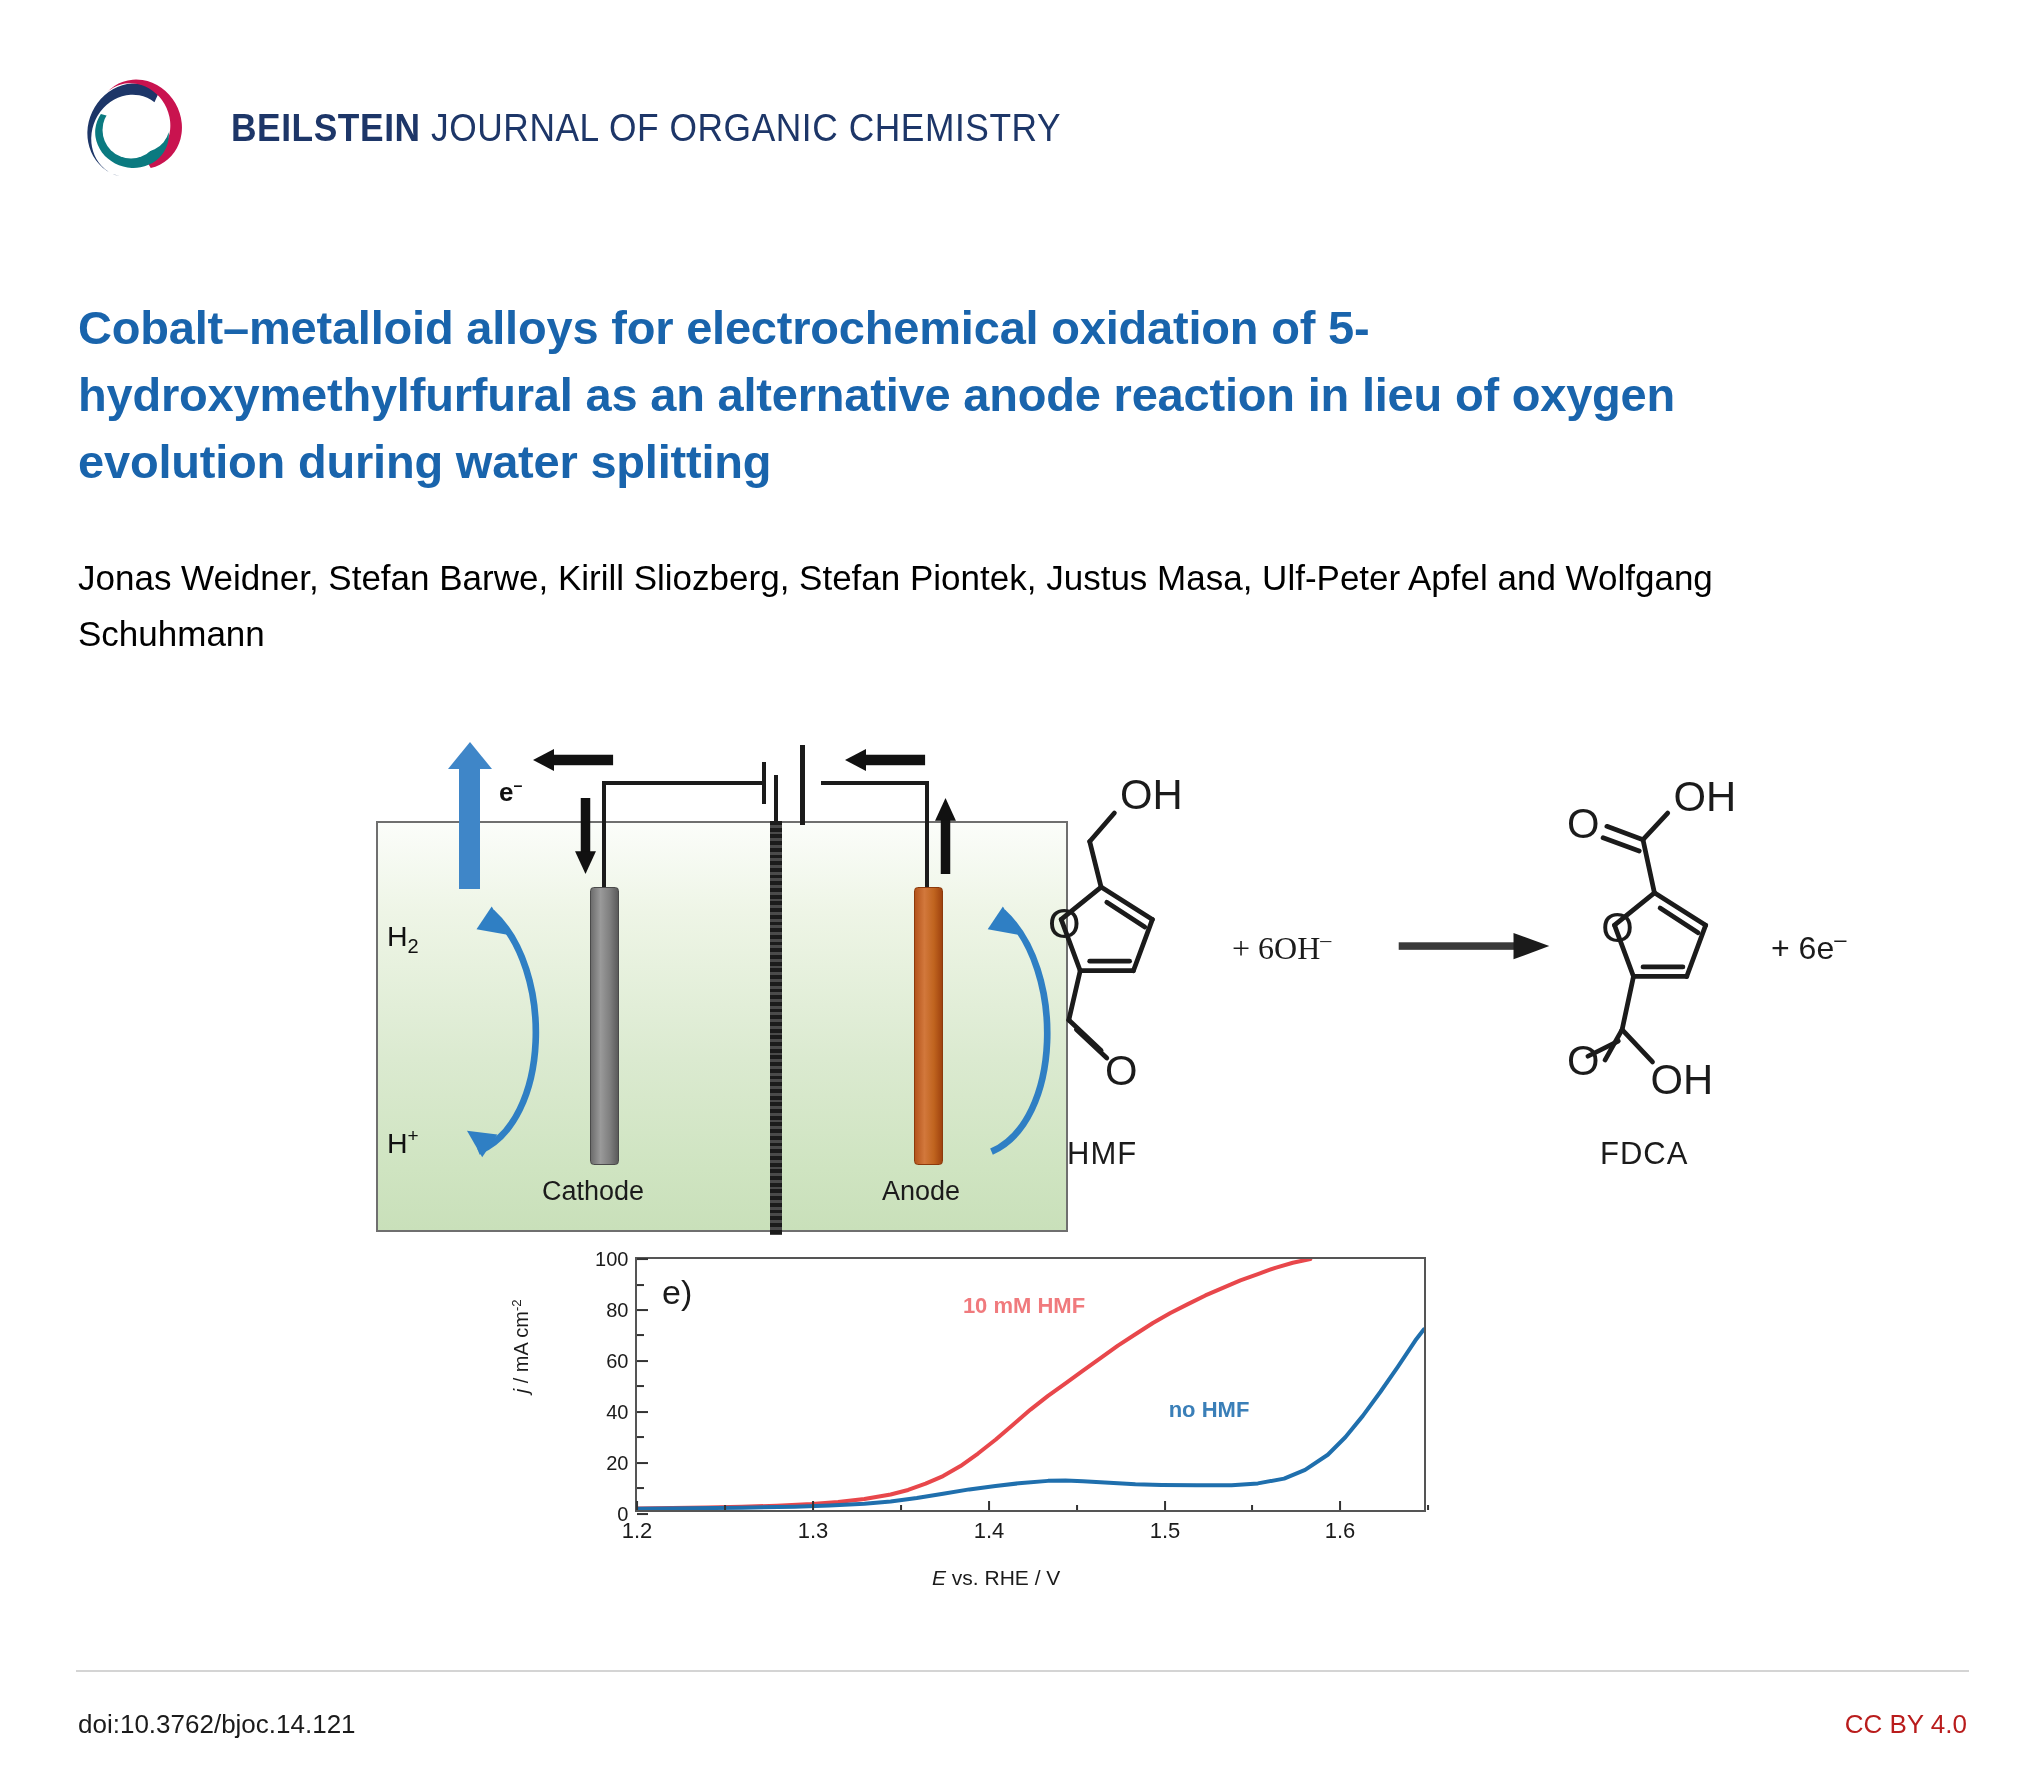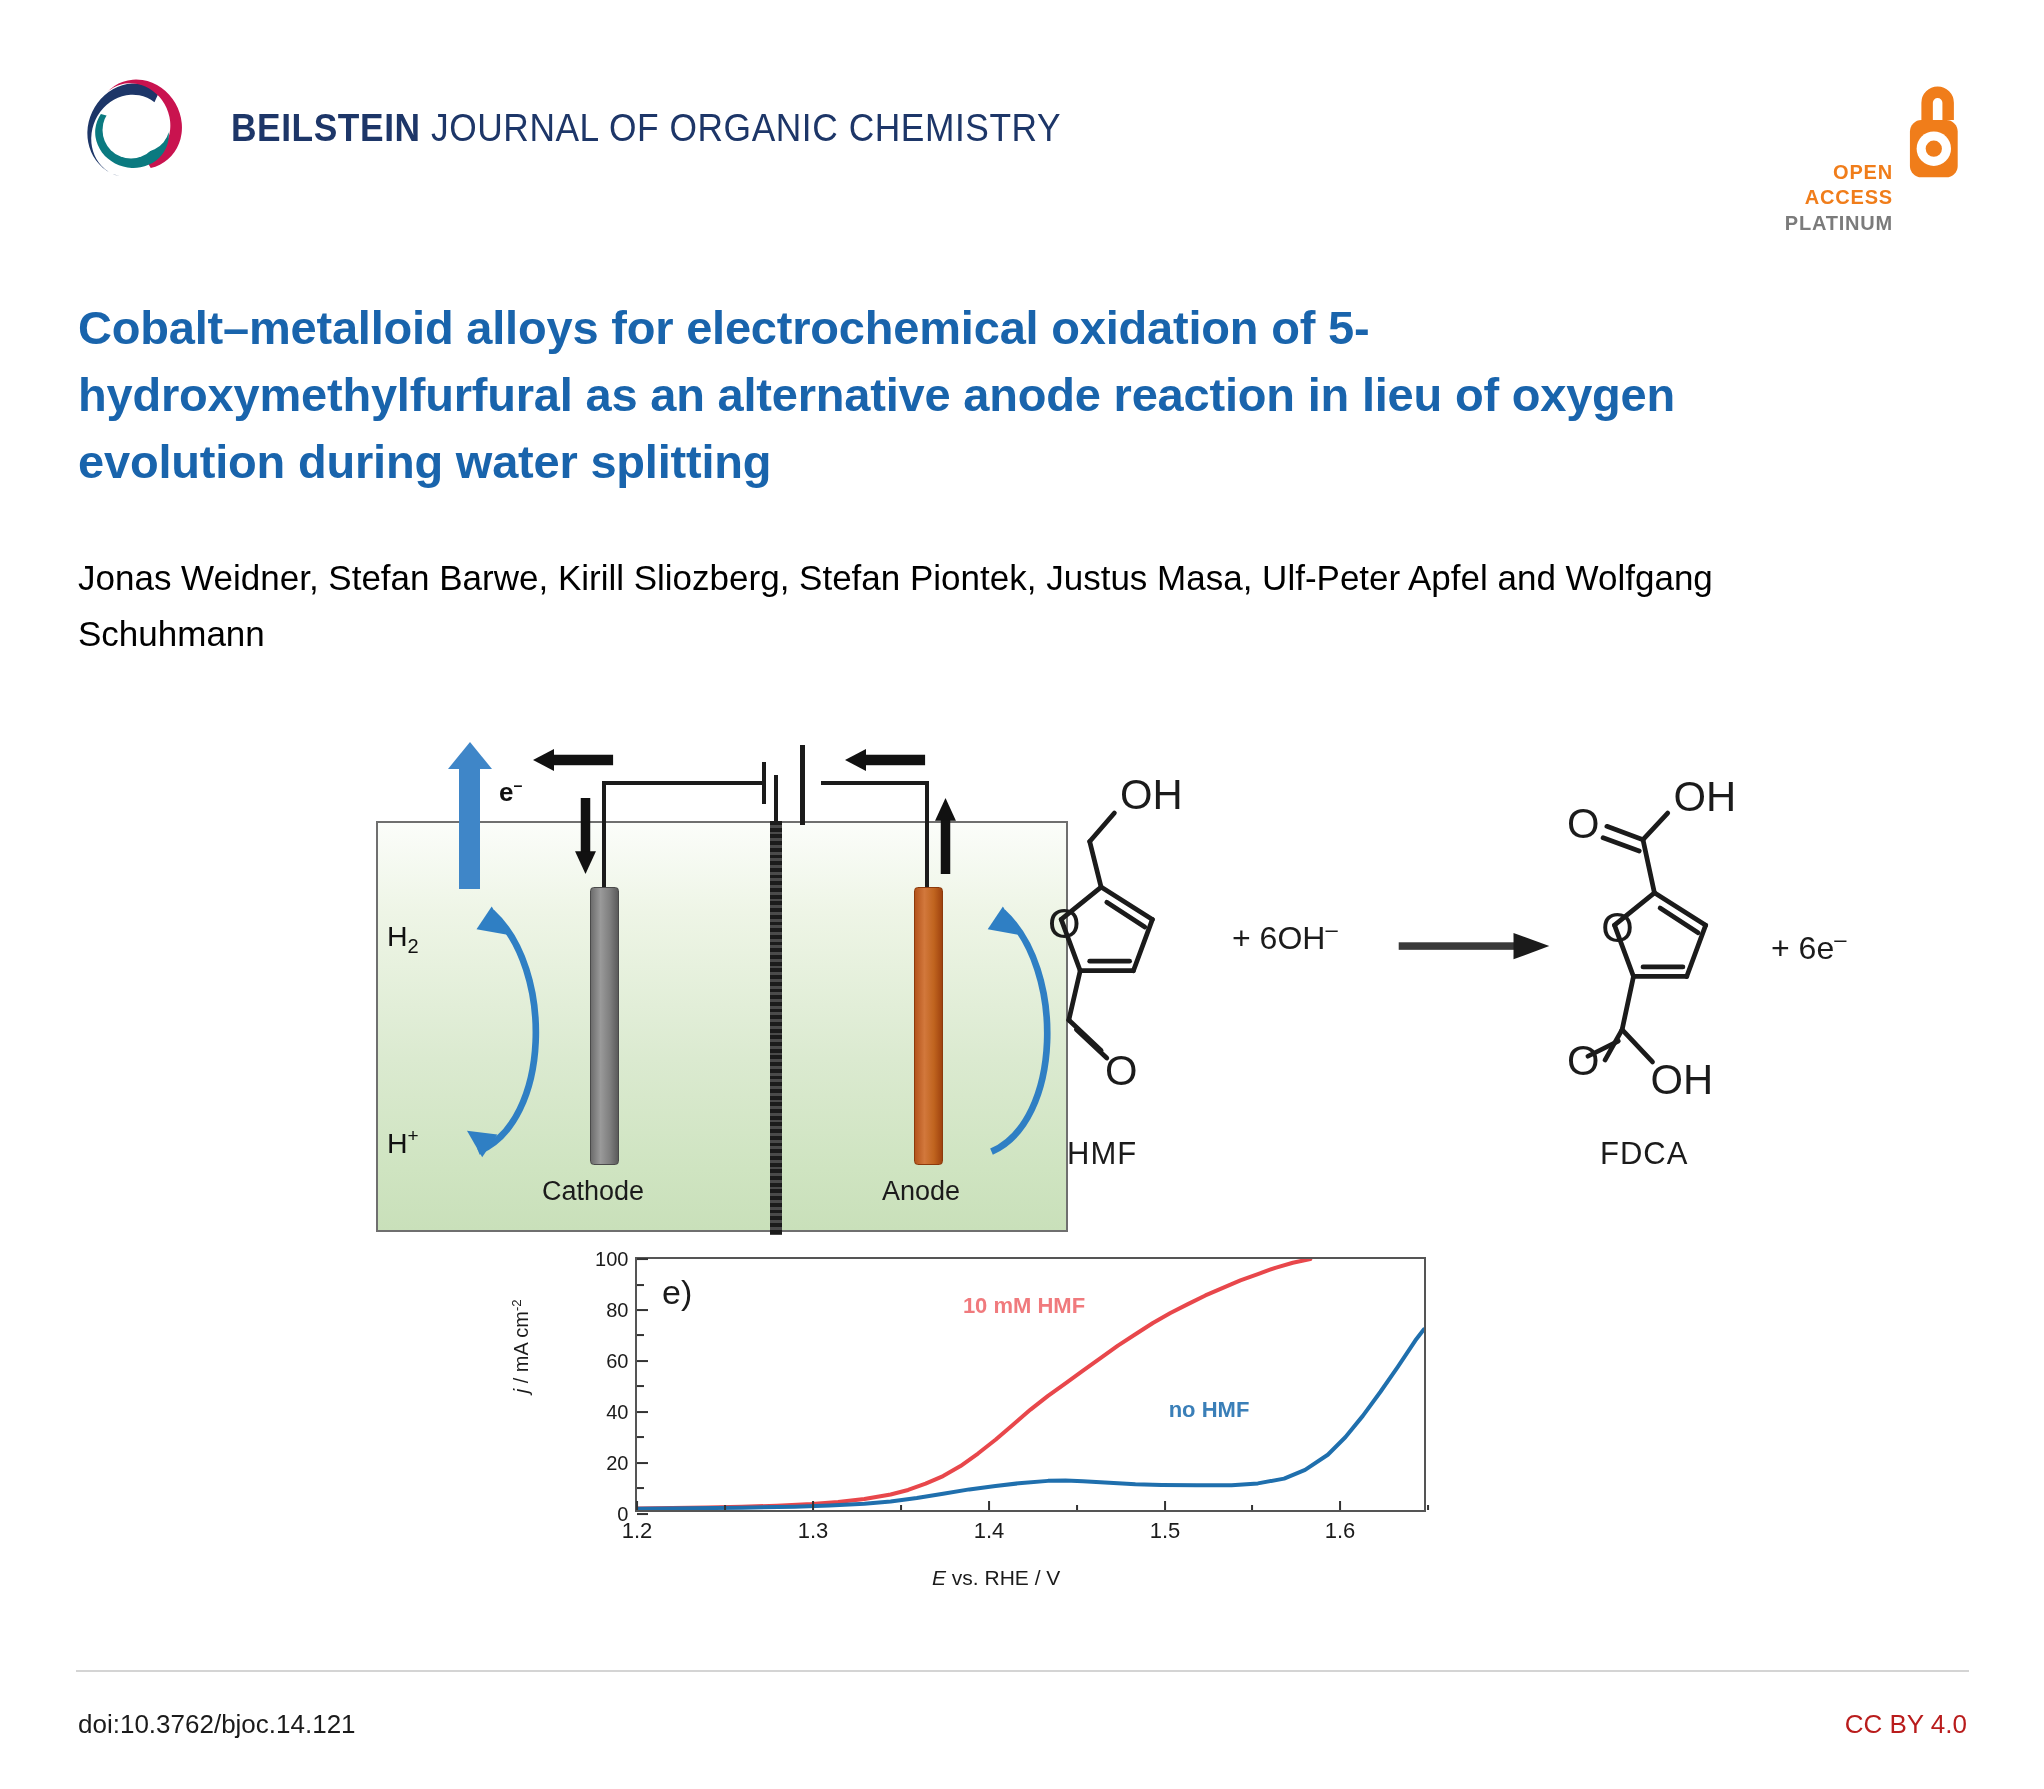--- a/index.html
+++ b/index.html
@@ -301,35 +301,20 @@
       <path d="M62 14 A44 48 0 1 0 62 106 A38 42 0 1 1 62 24 Z" fill="#c9134f" transform="rotate(150 60 59)"></path>
       <path d="M68 24 A36 39 0 1 0 68 98 A30 33 0 1 1 68 32 Z" fill="#0b7a80" transform="rotate(-75 60 59)"></path>
       <circle cx="60" cy="59" r="30" fill="#ffffff"></circle>
     </svg>
   </div>
 
   <div class="journal-title">
     <span class="bold">BEILSTEIN</span><span> JOURNAL OF ORGANIC CHEMISTRY</span>
   </div>
 
-  <div class="oa-badge">
-    <div class="oa-words" style="right:78px;top:82px;">
-      <div class="oa-open">OPEN</div>
-      <div class="oa-access">ACCESS</div>
-      <div class="oa-platinum">PLATINUM</div>
-    </div>
-    <div class="oa-icon" style="right:-1.9px;top:0px;">
-      <svg width="65" height="107" viewBox="0 0 68 112">
-        <path d="M14 44 L14 26 A17 17 0 0 1 48 26 L48 44 L36 44 L36 26 A5 5 0 0 0 26 26 L26 44 Z" fill="#f07d1a"></path>
-        <rect x="2" y="44" width="50" height="60" rx="12" fill="#f07d1a"></rect>
-        <circle cx="27" cy="74" r="18" fill="#ffffff"></circle>
-        <circle cx="27" cy="74" r="8.5" fill="#f07d1a"></circle>
-      </svg>
-    </div>
-  </div>
 </div>
 
 <h1 class="article-title">Cobalt–metalloid alloys for electrochemical oxidation of 5-hydroxymethylfurfural as an alternative anode reaction in lieu of oxygen evolution during water splitting</h1>
 <div class="authors">Jonas Weidner, Stefan Barwe, Kirill Sliozberg, Stefan Piontek, Justus Masa, Ulf-Peter Apfel and Wolfgang Schuhmann</div>
 
 <div class="figure">
 
   <div class="cell-wrap">
 
     <div class="cell-body"></div>
@@ -412,21 +397,21 @@
         <line x1="36" y1="206" x2="24" y2="258"></line>
         <line x1="24" y1="258" x2="58" y2="290"></line>
         <line x1="32" y1="268" x2="64" y2="298"></line>
       </g>
       <text x="78" y="36" font-family="Liberation Sans, sans-serif" font-size="44" fill="#1b1b1b">OH</text>
       <text x="2" y="172" font-family="Liberation Sans, sans-serif" font-size="44" fill="#1b1b1b">O</text>
       <text x="62" y="326" font-family="Liberation Sans, sans-serif" font-size="44" fill="#1b1b1b">O</text>
     </svg>
     <div class="mol-caption" style="left:21px;top:380px;">HMF</div>
 
-    <div class="plus-text" style="left:186px;top:161px;">
+    <div class="plus-text" style="left:186px;top:171px;font-family:Liberation Serif, serif;">
       <span>+ 6OH</span><sup>–</sup>
     </div>
 
     <svg style="position:absolute;left:352px;top:175px;width:152px;height:32px;" viewBox="0 0 160 34">
       <rect x="0" y="12" width="128" height="8" fill="#3a3a3a"></rect>
       <polygon points="160,16 122,2 122,30" fill="#1b1b1b"></polygon>
     </svg>
 
     <svg style="position:absolute;left:521px;top:15px;width:304px;height:390px;" viewBox="0 0 320 410">
       <g stroke="#1b1b1b" stroke-width="5" fill="none" stroke-linecap="round">

